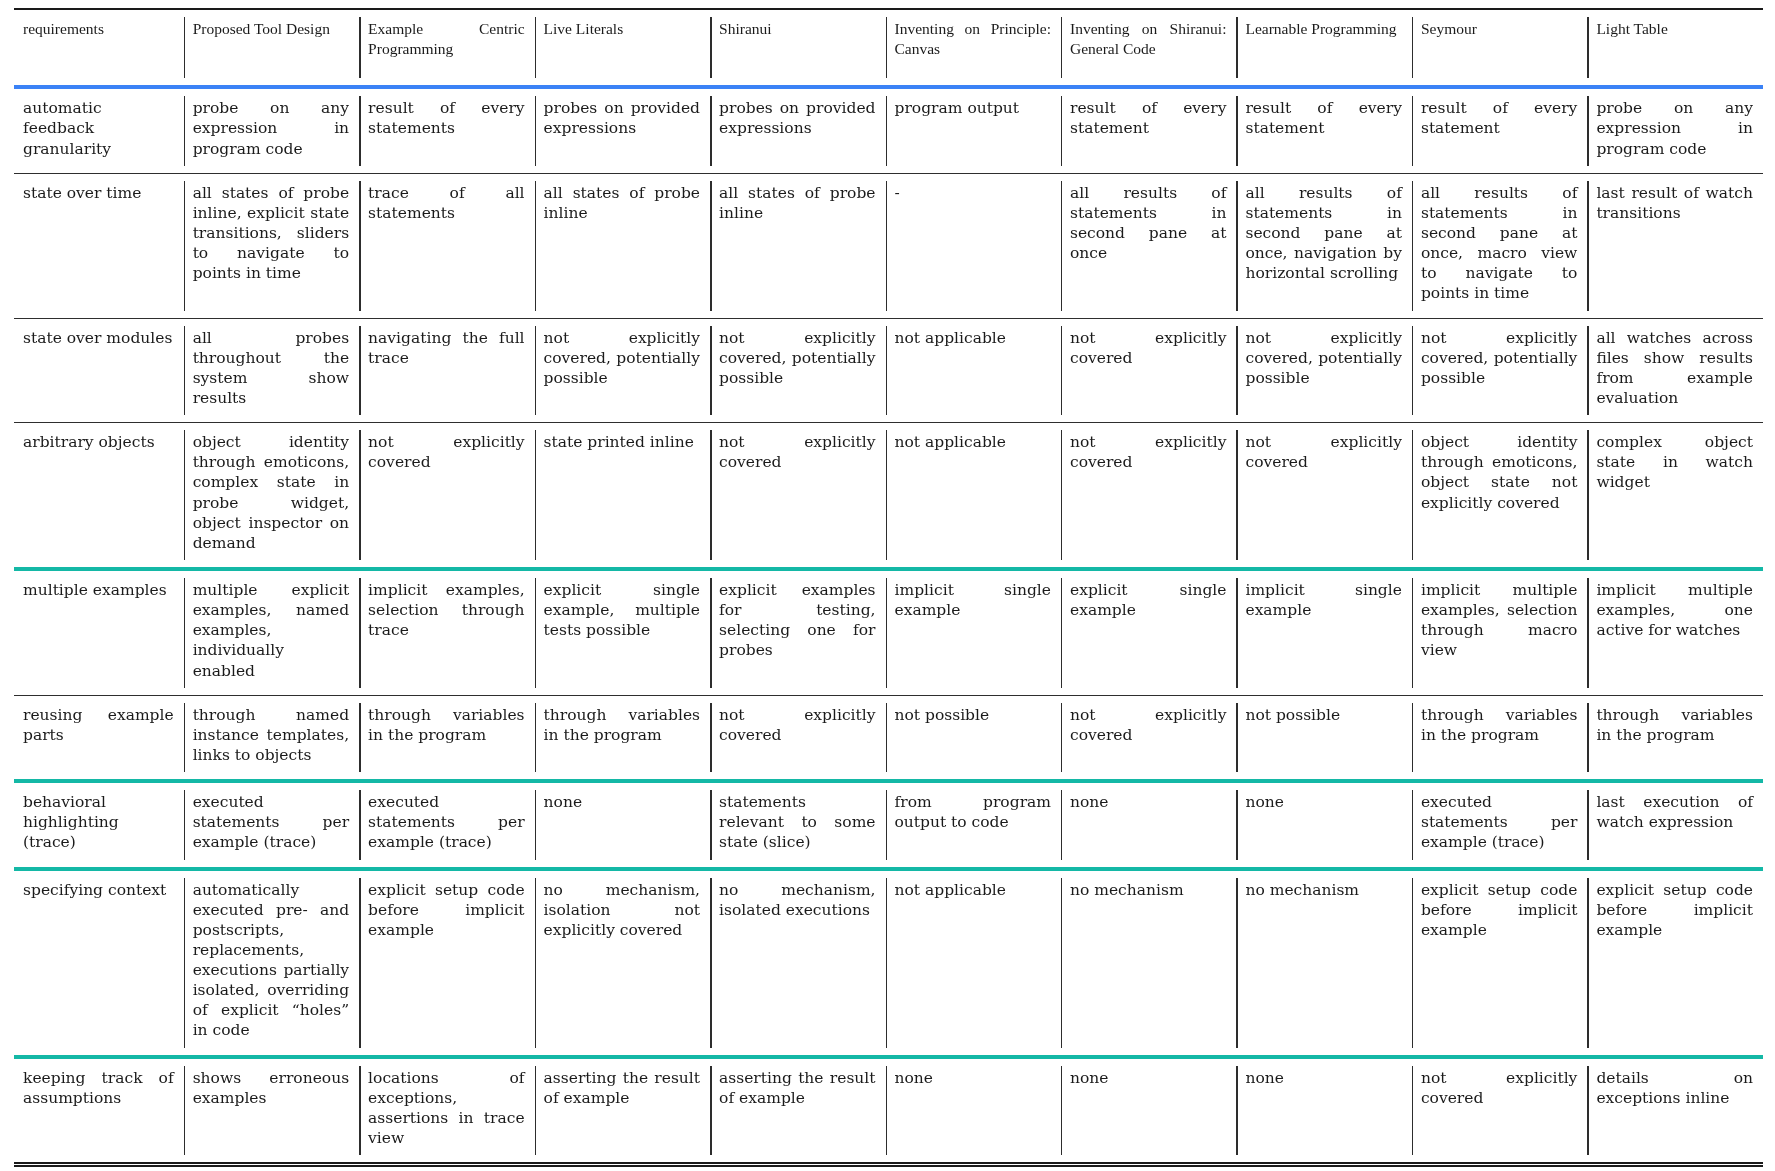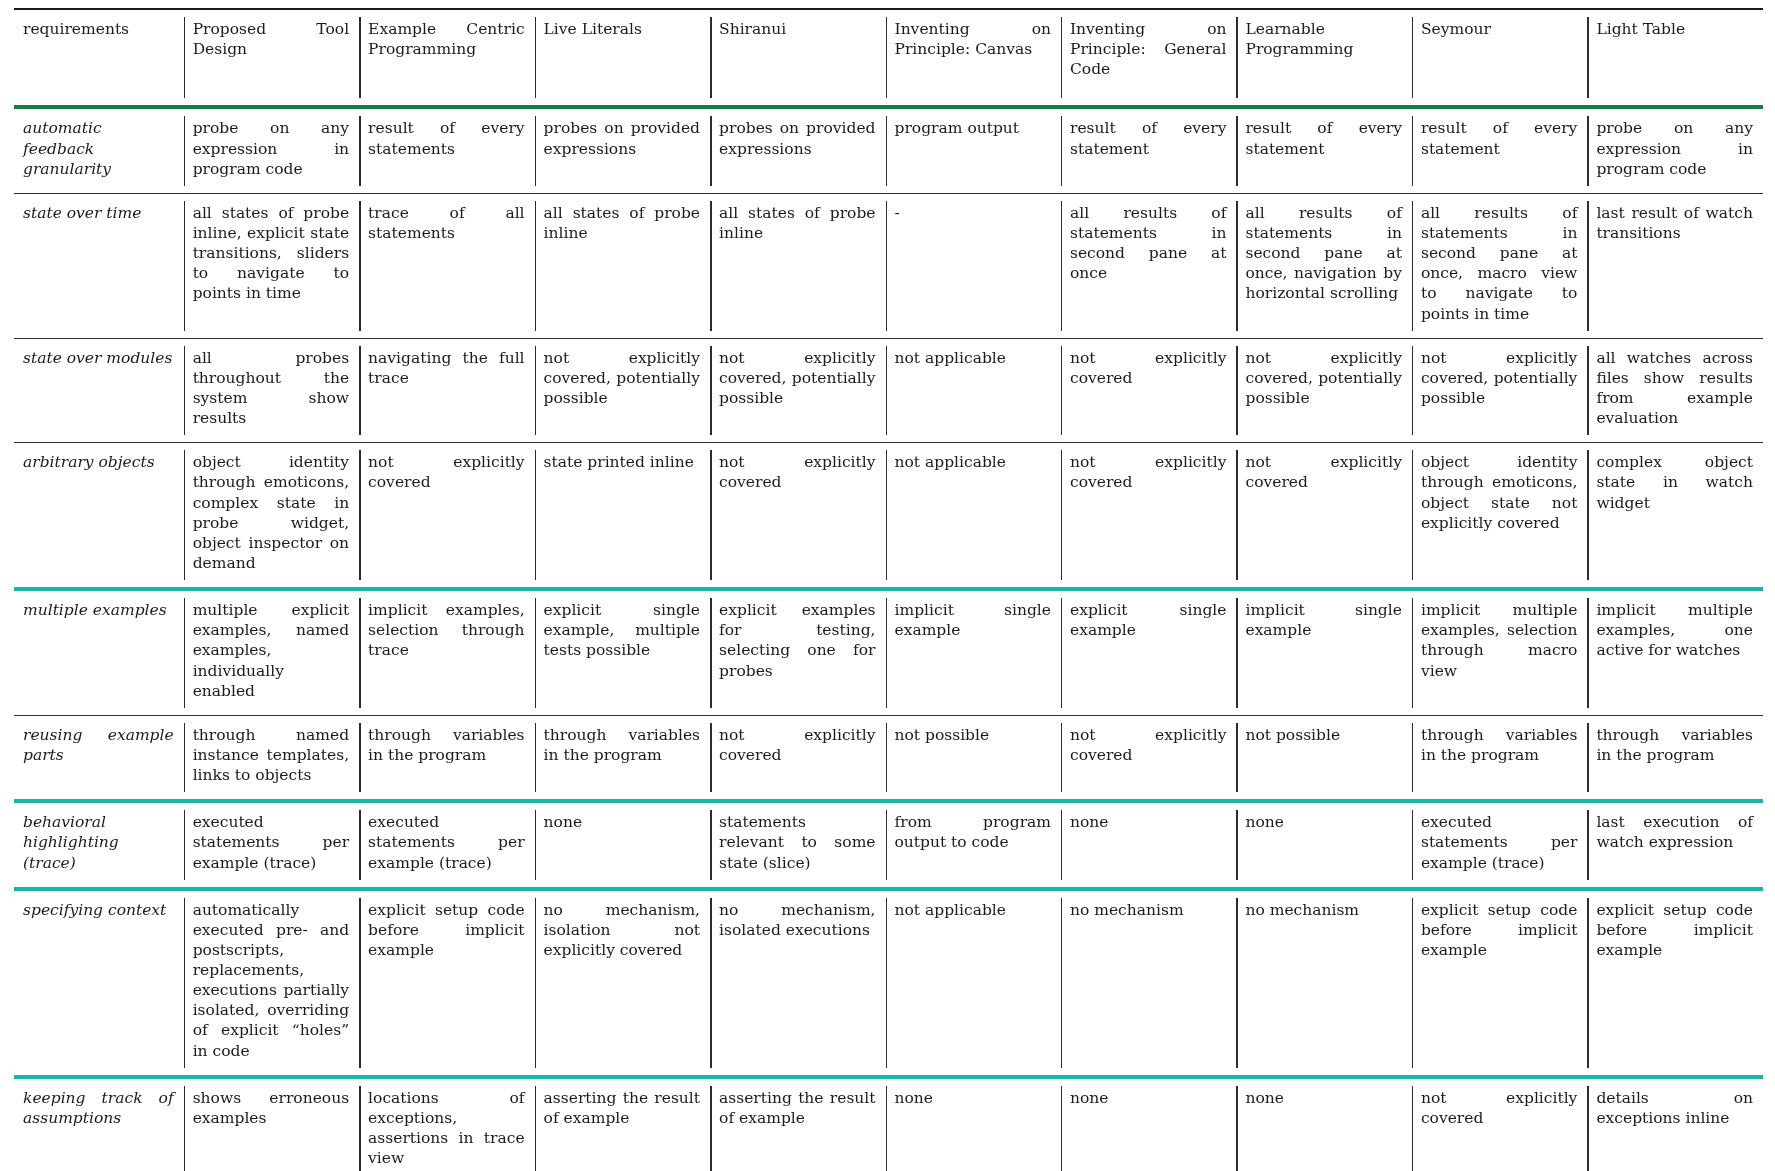--- a/index.html
+++ b/index.html
@@ -29,35 +29,35 @@
     vertical-align: top;
     text-align: justify;
     font-weight: normal;
     font-size: 15.5px;
     line-height: 1.3;
     padding: 9px 10px 14px 9px;
     position: relative;
     overflow: hidden;
   }
   thead th { padding-bottom: 26px; }
-  thead tr { border-bottom: 4px solid #15803d; }
+  thead tr { border-bottom: 4px solid #3b82f6; font-family: Liberation Serif, serif; }
   tbody tr { border-top: 1.5px solid #2e2e2e; }
   tbody tr:first-child { border-top: 0; }
   tbody tr.group-start { border-top: 4px solid #14b8a6; }
   th:not(:first-child)::before,
   td:not(:first-child)::before {
     content: "";
     position: absolute;
     left: 0;
     top: 7px;
     bottom: 7px;
     width: 1.5px;
     background: #2d2d2d;
   }
-  td.req { text-align: justify; font-style: italic; }
+  td.req { text-align: justify; }
 </style>
 </head>
 <body>
 
 <div class="page">
   <table class="cmp">
     <colgroup>
       <col class="c-req">
         <col class="c-tool">
         <col class="c-tool">
@@ -70,21 +70,21 @@
         <col class="c-tool">
     </colgroup>
     <thead>
       <tr>
         <th>requirements</th>
         <th>Proposed Tool Design</th>
         <th>Example Centric Programming</th>
         <th>Live Literals</th>
         <th>Shiranui</th>
         <th>Inventing on Principle: Canvas</th>
-        <th>Inventing on Principle: General Code</th>
+        <th>Inventing on Shiranui: General Code</th>
         <th>Learnable Programming</th>
         <th>Seymour</th>
         <th>Light Table</th>
       </tr>
     </thead>
     <tbody>
         <tr>
           <td class="req">automatic feedback granularity</td>
           <td>probe on any expression in program code</td>
           <td>result of every statements</td>

